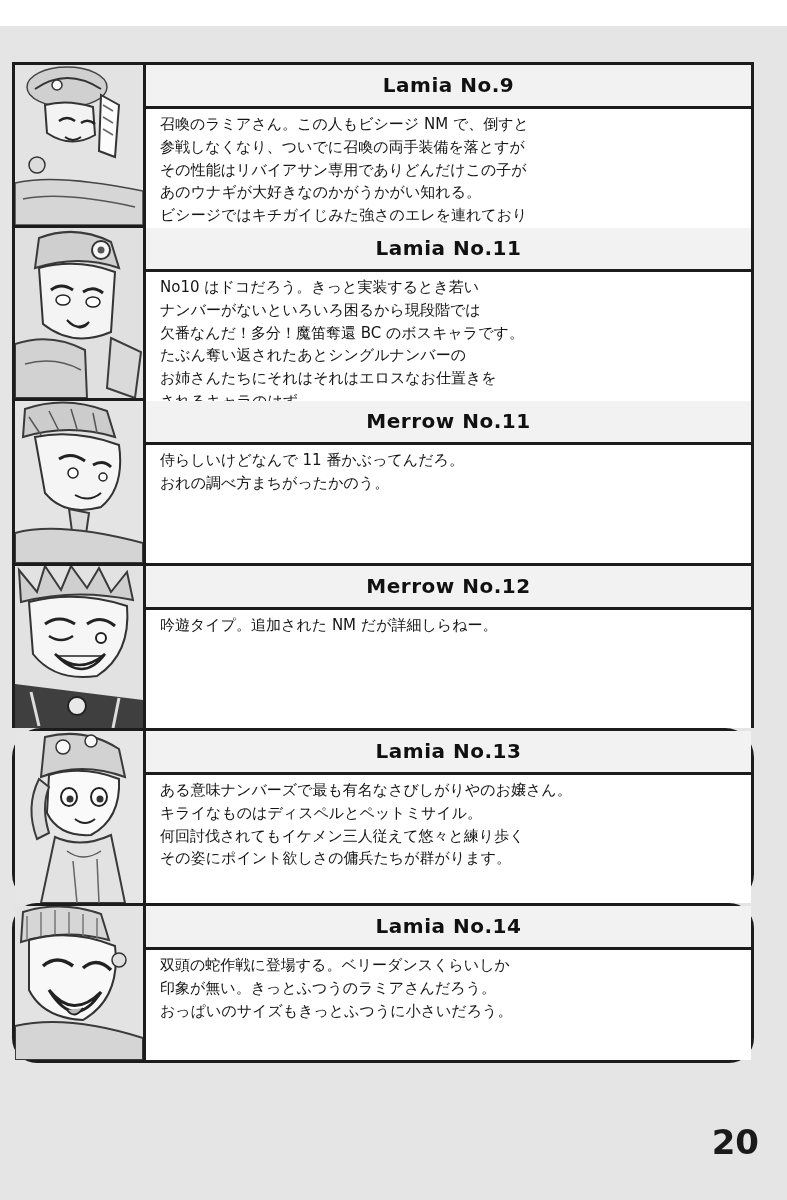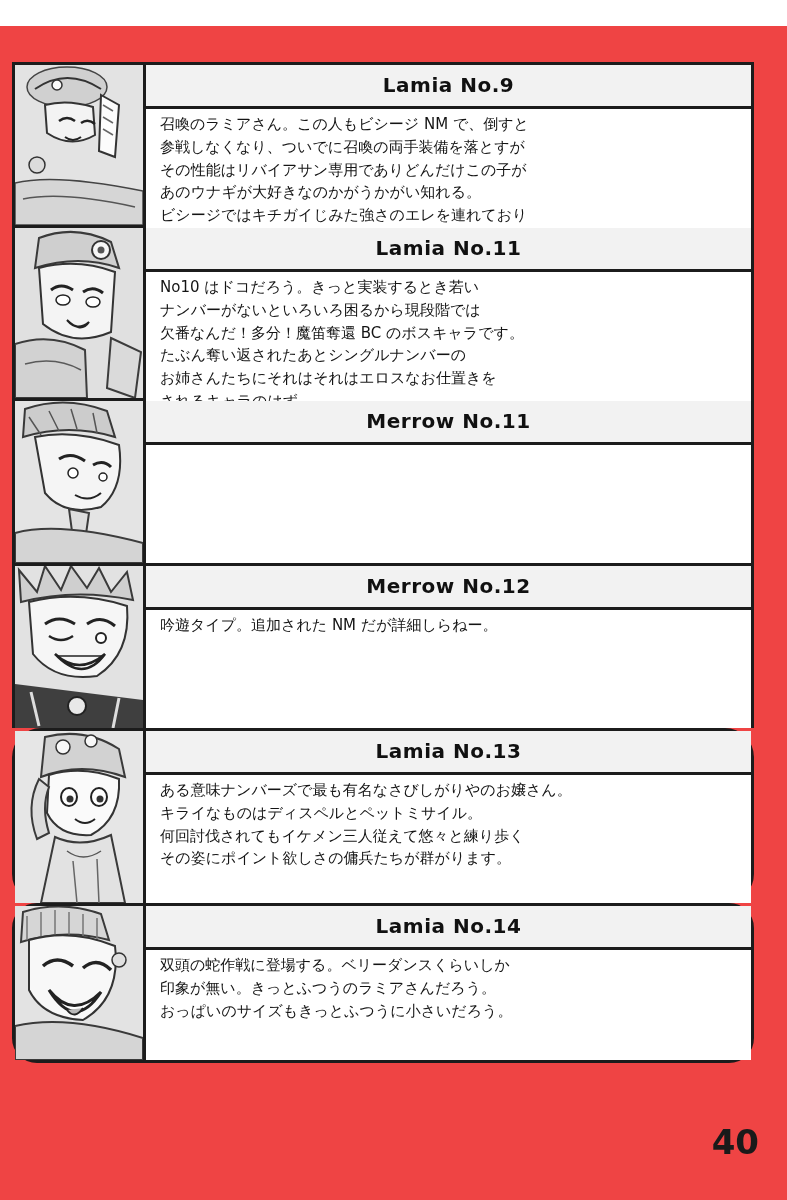--- a/index.html
+++ b/index.html
@@ -13,21 +13,21 @@
     position: relative;
     font-family: "Liberation Sans", sans-serif;
     color: #1a1a1a;
     overflow: hidden;
   }
   .page {
     position: absolute;
     left: 0; top: 0;
     width: 787px;
     height: 1200px;
-    background: #ef4444;
+    background: #e5e5e5;
   }
   .doc-body {
     position: absolute;
     left: 12px;
     top: 62px;
     width: 742px;
   }
   .entry {
     display: flex;
     border: 3px solid #1c1c1c;
@@ -176,20 +176,22 @@
           <path d="M78 64 q10 -6 18 2" fill="none" stroke="#222" stroke-width="3"></path>
           <circle cx="58" cy="72" r="5" fill="#fff" stroke="#222" stroke-width="1.5"></circle>
           <circle cx="88" cy="76" r="4" fill="#fff" stroke="#222" stroke-width="1.5"></circle>
           <path d="M60 94 q14 8 26 -2" fill="none" stroke="#222" stroke-width="2"></path>
           <path d="M54 108 L74 112 L70 140 L58 138 Z" fill="#dcdcdc" stroke="#3a3a3a" stroke-width="2"></path>
           <path d="M0 132 Q44 120 128 142 L128 162 L0 162 Z" fill="#d4d4d4" stroke="#3c3c3c" stroke-width="2"></path>
         </svg>
       </div>
       <div class="entry-main">
         <div class="entry-title">Merrow No.11</div>
+        <div class="entry-text">侍らしいけどなんで 11 番かぶってんだろ。
+おれの調べ方まちがったかのう。</div>
       </div>
     </div>
 
     <div class="entry h-4">
       <div class="thumb">
         <svg viewBox="0 0 128 162" preserveAspectRatio="xMidYMid slice">
           <rect x="0" y="0" width="128" height="162" fill="#eaeaea"></rect>
           <path d="M0 0 H128 V162 H0 Z" fill="#e2e2e2"></path>
           <path d="M4 4 L22 26 L30 0 L46 24 L56 0 L72 22 L84 2 L96 26 L112 6 L118 34 Q60 22 6 36 Z" fill="#cfcfcf" stroke="#3a3a3a" stroke-width="2"></path>
           <path d="M14 36 Q62 24 112 40 Q116 88 82 110 Q40 116 18 88 Z" fill="#f6f6f6" stroke="#333" stroke-width="2"></path>
@@ -258,15 +260,15 @@
       <div class="entry-main">
         <div class="entry-title">Lamia No.14</div>
         <div class="entry-text">双頭の蛇作戦に登場する。ベリーダンスくらいしか
 印象が無い。きっとふつうのラミアさんだろう。
 おっぱいのサイズもきっとふつうに小さいだろう。</div>
       </div>
     </div>
 
   </div>
 
-  <div class="page-number">40</div>
+  <div class="page-number">20</div>
 
 </div>
 
 </body></html>

